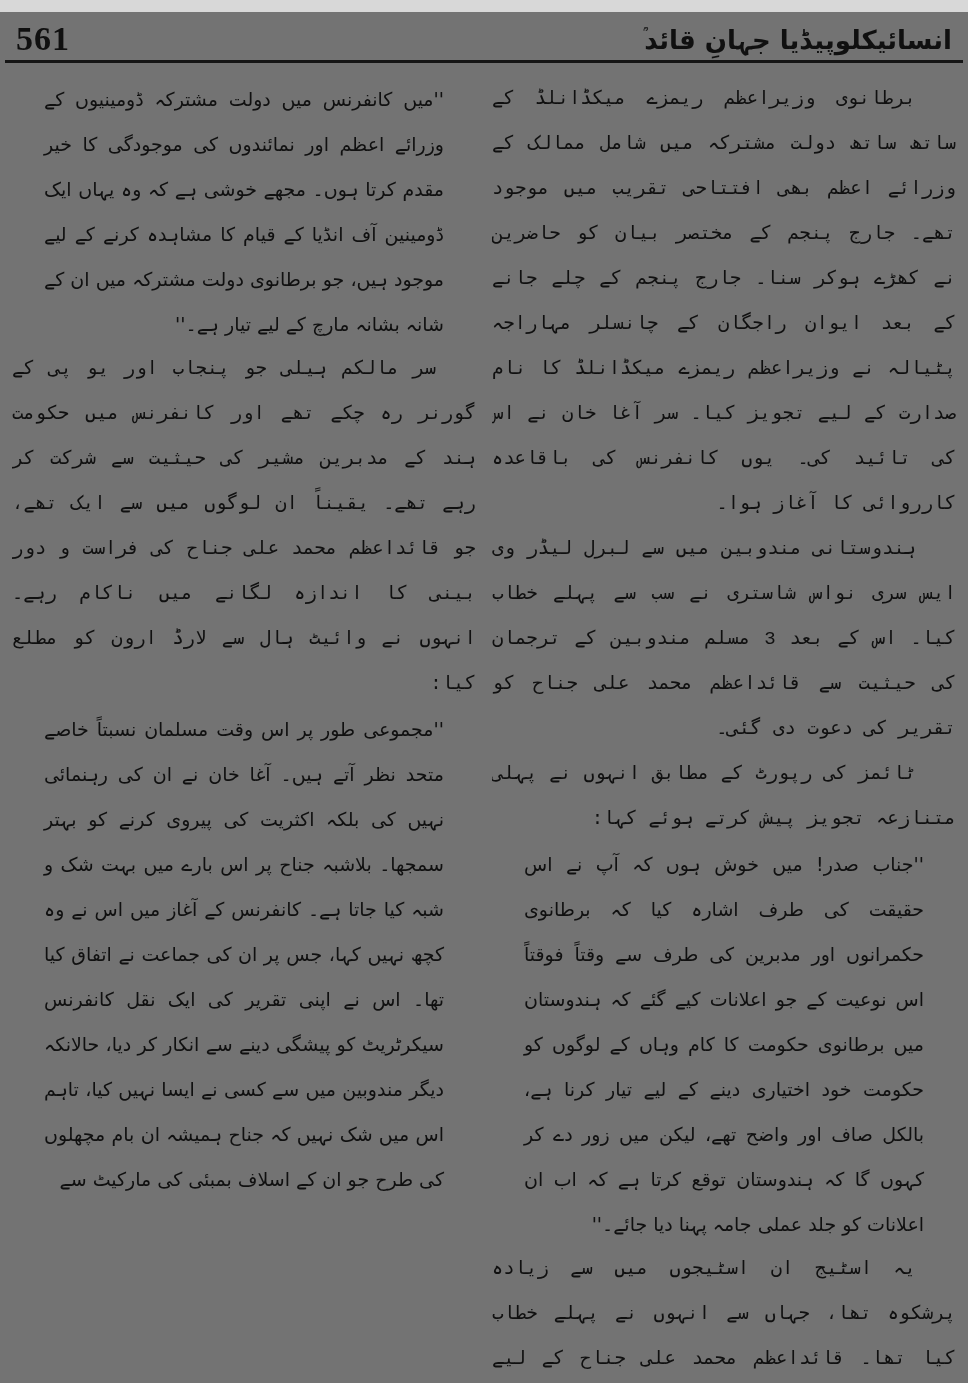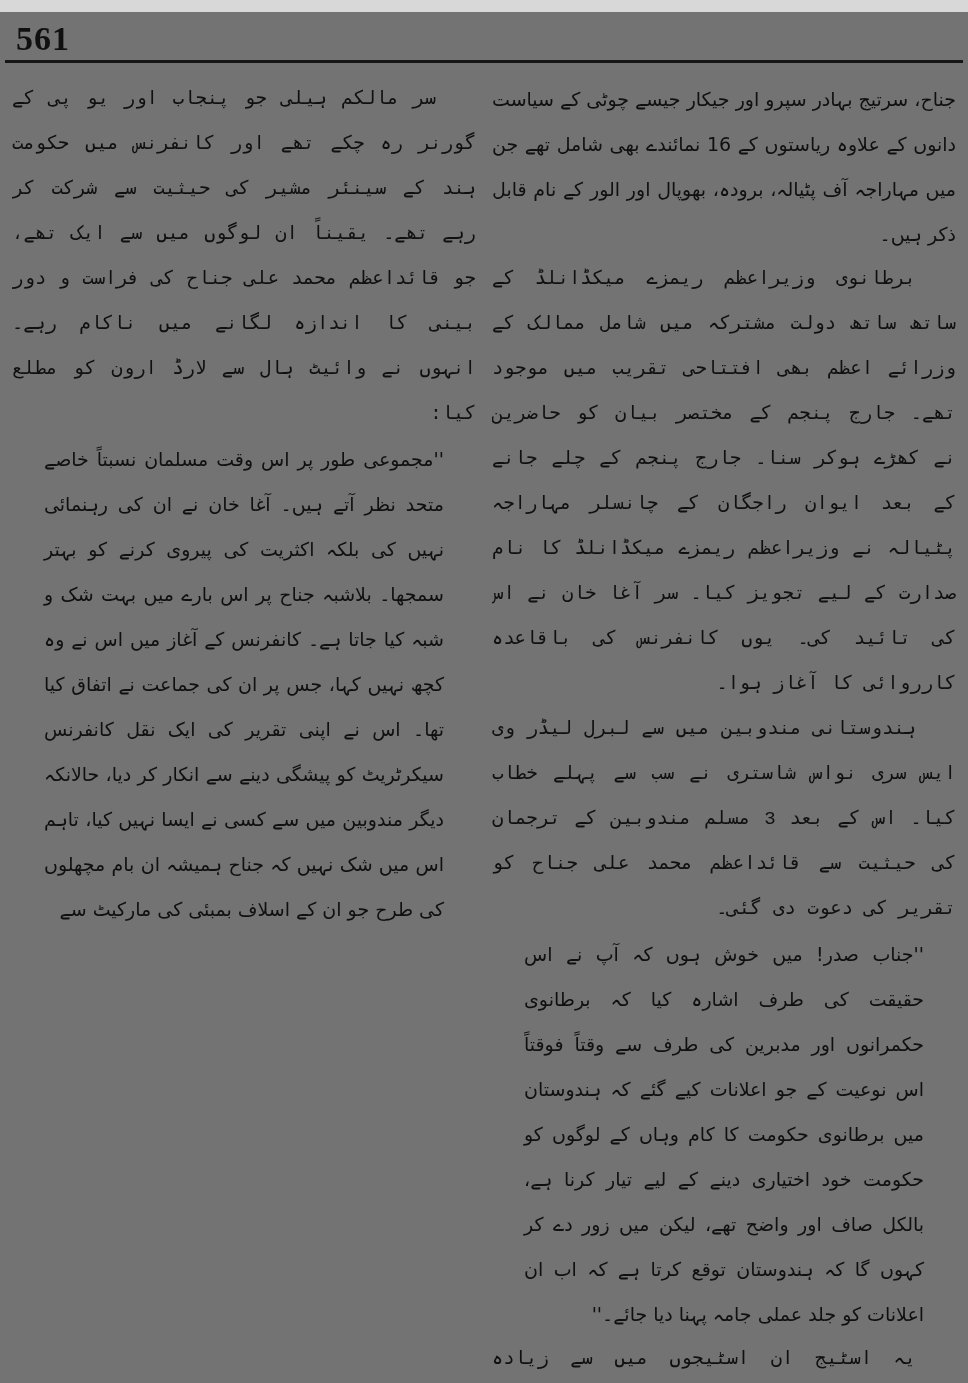--- a/index.html
+++ b/index.html
@@ -31,30 +31,34 @@
   .col p{margin:0;}
   p.paragraph.indent{text-indent:40px;font-family:Liberation Mono, monospace;}
   p.quote{margin:0 32px;}
 </style>
 </head>
 <body>
 
 <div class="page">
   <div class="header">
     <div class="page-number">561</div>
+    <div class="header-title">
+      <span>انسائیکلوپیڈیا جہانِ قائد</span><sup class="honorific">ؒ</sup>
+    </div>
   </div>
 
   <div class="rule"></div>
 
   <main class="columns">
     <section class="col">
-        <p class="paragraph">جناح، سرتیج بہادر سپرو اور جیکار جیسے چوٹی کے سیاست دانوں کے علاوہ ریاستوں کے 16 نمائندے بھی شامل تھے جن میں مہاراجہ آف پٹیالہ، برودہ، بھوپال اور الور کے نام قابل ذکر ہیں۔</p>
         <p class="paragraph indent">برطانوی وزیراعظم ریمزے میکڈانلڈ کے ساتھ ساتھ دولت مشترکہ میں شامل ممالک کے وزرائے اعظم بھی افتتاحی تقریب میں موجود تھے۔ جارج پنجم کے مختصر بیان کو حاضرین نے کھڑے ہوکر سنا۔ جارج پنجم کے چلے جانے کے بعد ایوان راجگان کے چانسلر مہاراجہ پٹیالہ نے وزیراعظم ریمزے میکڈانلڈ کا نام صدارت کے لیے تجویز کیا۔ سر آغا خان نے اس کی تائید کی۔ یوں کانفرنس کی باقاعدہ کارروائی کا آغاز ہوا۔</p>
         <p class="paragraph indent">ہندوستانی مندوبین میں سے لبرل لیڈر وی ایس سری نواس شاستری نے سب سے پہلے خطاب کیا۔ اس کے بعد 3 مسلم مندوبین کے ترجمان کی حیثیت سے قائداعظم محمد علی جناح کو تقریر کی دعوت دی گئی۔</p>
+        <p class="paragraph indent">ٹائمز کی رپورٹ کے مطابق انہوں نے پہلی متنازعہ تجویز پیش کرتے ہوئے کہا:</p>
         <p class="quote">''جناب صدر! میں خوش ہوں کہ آپ نے اس حقیقت کی طرف اشارہ کیا کہ برطانوی حکمرانوں اور مدبرین کی طرف سے وقتاً فوقتاً اس نوعیت کے جو اعلانات کیے گئے کہ ہندوستان میں برطانوی حکومت کا کام وہاں کے لوگوں کو حکومت خود اختیاری دینے کے لیے تیار کرنا ہے، بالکل صاف اور واضح تھے، لیکن میں زور دے کر کہوں گا کہ ہندوستان توقع کرتا ہے کہ اب ان اعلانات کو جلد عملی جامہ پہنا دیا جائے۔''</p>
         <p class="paragraph indent">یہ اسٹیج ان اسٹیجوں میں سے زیادہ پرشکوہ تھا، جہاں سے انہوں نے پہلے خطاب کیا تھا۔ قائداعظم محمد علی جناح کے لیے یہ ناممکن تھا کہ وہ شاستری کی طرح اپنی تقریر میں خوشامد اور چاپلوسی کرتے، کام کی بات نہ کرتے یا اس تاریخی موقع پر کوئی</p>
       </section>
     <section class="col">
-        <p class="paragraph indent">سر مالکم ہیلی جو پنجاب اور یو پی کے گورنر رہ چکے تھے اور کانفرنس میں حکومت ہند کے سینئر مشیر کی حیثیت سے شرکت کر رہے تھے۔ یقیناً ان لوگوں میں سے ایک تھے، جو قائداعظم محمد علی جناح کی فراست و دور بینی کا اندازہ لگانے میں ناکام رہے۔ انہوں نے وائیٹ ہال سے لارڈ ارون کو مطلع کیا:</p>
+        <p class="quote">''میں کانفرنس میں دولت مشترکہ ڈومینیوں کے وزرائے اعظم اور نمائندوں کی موجودگی کا خیر مقدم کرتا ہوں۔ مجھے خوشی ہے کہ وہ یہاں ایک ڈومینین آف انڈیا کے قیام کا مشاہدہ کرنے کے لیے موجود ہیں، جو برطانوی دولت مشترکہ میں ان کے شانہ بشانہ مارچ کے لیے تیار ہے۔''</p>
+        <p class="paragraph indent">سر مالکم ہیلی جو پنجاب اور یو پی کے گورنر رہ چکے تھے اور کانفرنس میں حکومت ہند کے مدبرین مشیر کی حیثیت سے شرکت کر رہے تھے۔ یقیناً ان لوگوں میں سے ایک تھے، جو قائداعظم محمد علی جناح کی فراست و دور بینی کا اندازہ لگانے میں ناکام رہے۔ انہوں نے وائیٹ ہال سے لارڈ ارون کو مطلع کیا:</p>
         <p class="quote">''مجموعی طور پر اس وقت مسلمان نسبتاً خاصے متحد نظر آتے ہیں۔ آغا خان نے ان کی رہنمائی نہیں کی بلکہ اکثریت کی پیروی کرنے کو بہتر سمجھا۔ بلاشبہ جناح پر اس بارے میں بہت شک و شبہ کیا جاتا ہے۔ کانفرنس کے آغاز میں اس نے وہ کچھ نہیں کہا، جس پر ان کی جماعت نے اتفاق کیا تھا۔ اس نے اپنی تقریر کی ایک نقل کانفرنس سیکرٹریٹ کو پیشگی دینے سے انکار کر دیا، حالانکہ دیگر مندوبین میں سے کسی نے ایسا نہیں کیا، تاہم اس میں شک نہیں کہ جناح ہمیشہ ان بام مچھلوں کی طرح جو ان کے اسلاف بمبئی کی مارکیٹ سے</p>
       </section>
   </main>
 </div>
 
 </body></html>

